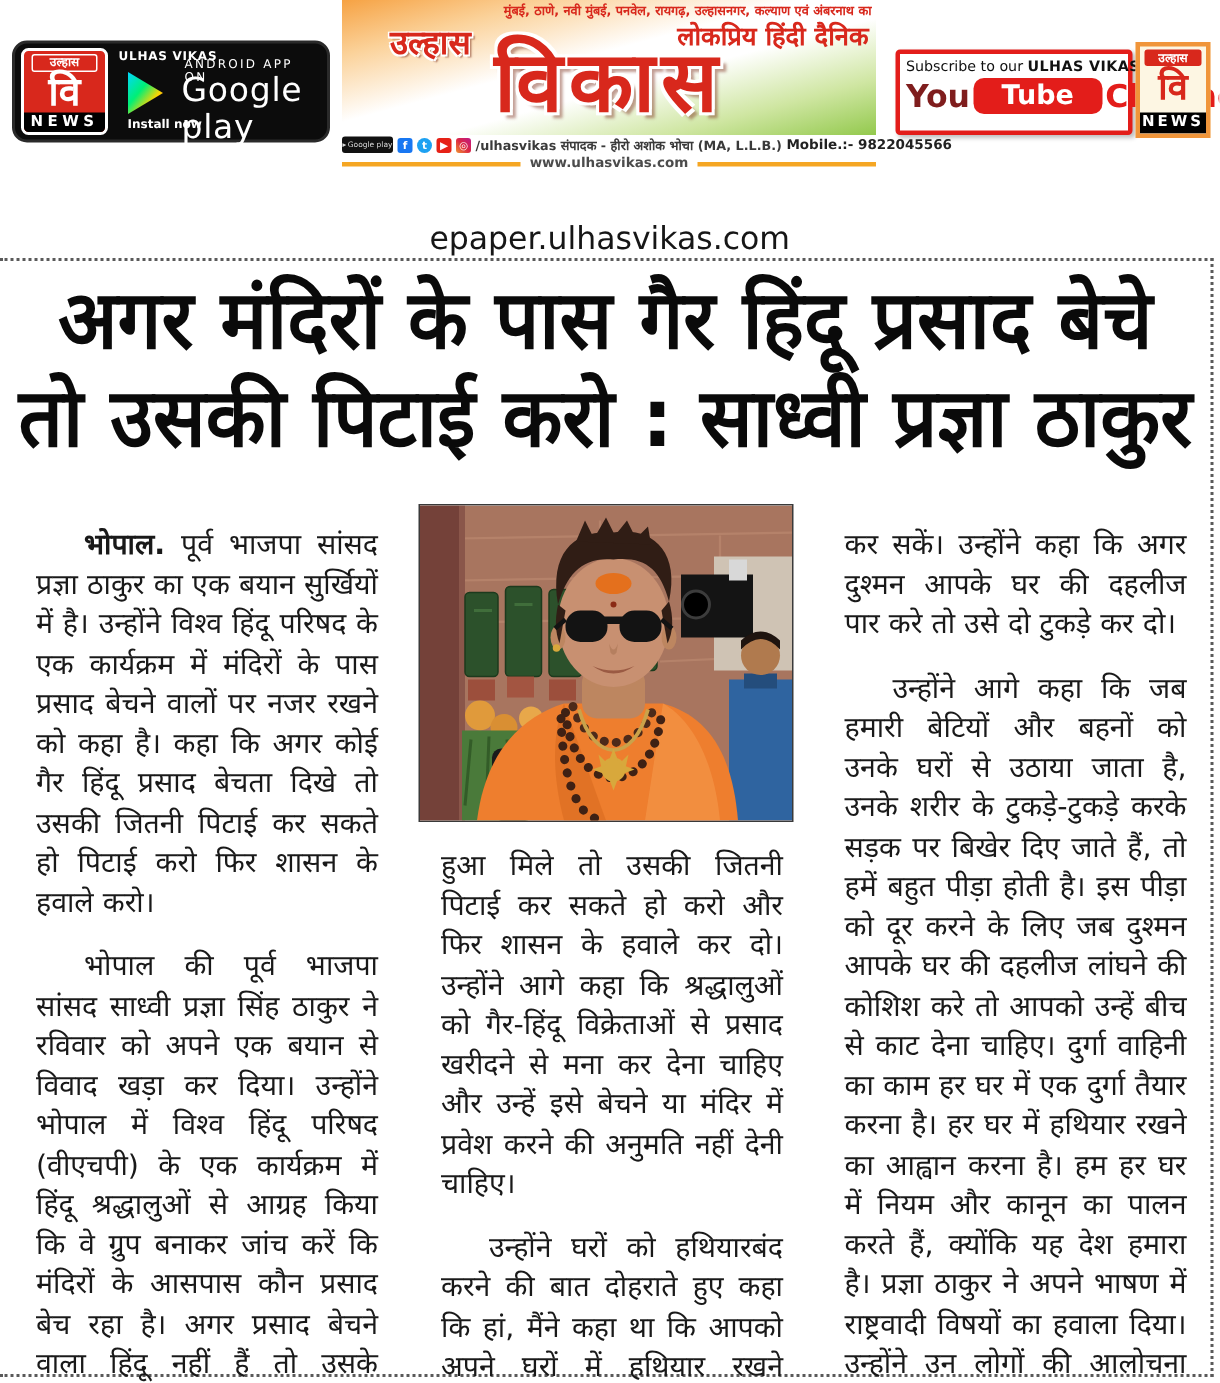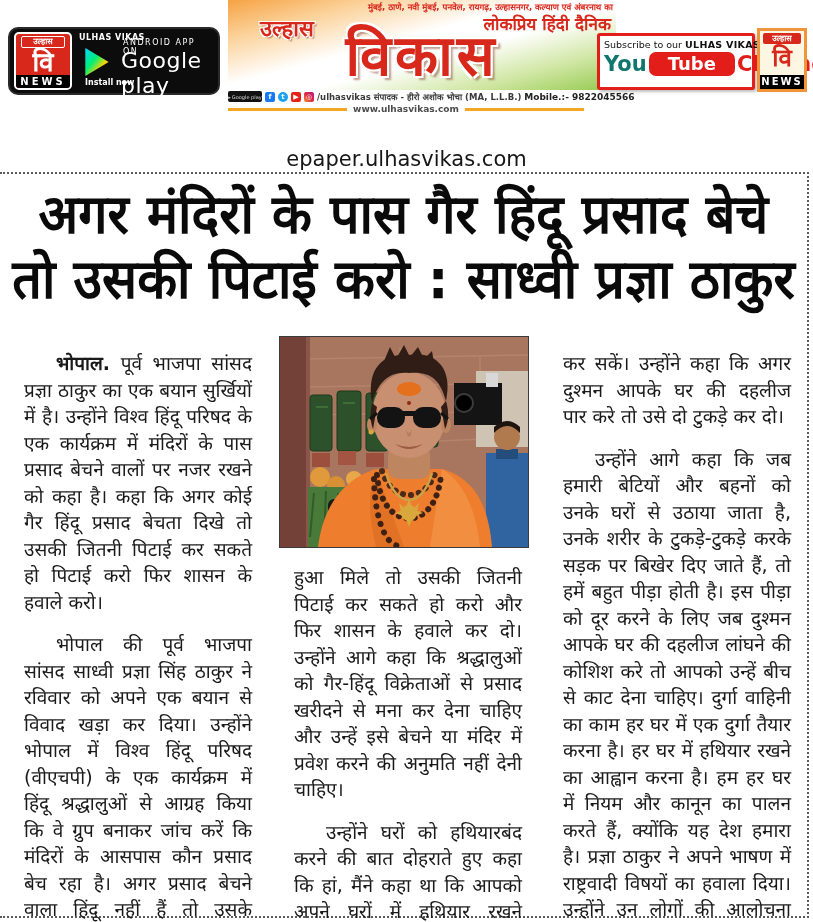--- a/index.html
+++ b/index.html
@@ -21,21 +21,21 @@
   .ls-news { position:absolute; bottom:0; left:0; right:0; background:#000; color:#fff;
     font-size:10px; font-weight:bold; text-align:center; letter-spacing:3px; line-height:13px; }
   .ps-area { position:relative; flex:1; height:58px; margin-left:5px; color:#fff; }
   .ps-brand { position:absolute; left:2px; top:1px; font-size:8px; font-weight:bold; letter-spacing:.5px; }
   .ps-tri { position:absolute; left:6px; top:14px; }
   .ps-on { position:absolute; left:46px; top:6px; font-size:8px; letter-spacing:1.5px; font-weight:normal; }
   .ps-gp { position:absolute; left:44px; top:16px; font-size:22px; letter-spacing:.5px; }
   .ps-install { position:absolute; left:8px; top:46px; font-size:8px; font-weight:bold; }
   
   .masthead { position:absolute; left:228px; top:0; width:356px; height:90px;
-    background:linear-gradient(165deg,#f6a243 0%,#fbd29a 20%,#ffffff 44%,#ffffff 58%,#cfe6a2 80%,#93c94d 100%);padding-left:32px; }
+    background:linear-gradient(165deg,#f6a243 0%,#fbd29a 20%,#ffffff 44%,#ffffff 58%,#cfe6a2 80%,#93c94d 100%); }
   .mh-region { position:absolute; top:1px; right:3px; font-size:8.5px; font-weight:bold; color:#d8281c; white-space:nowrap; }
   .mh-tagline { position:absolute; top:12px; right:5px; font-size:17px; font-weight:bold; color:#d8281c; }
   .mh-w1 { position:absolute; top:12px; left:32px; font-size:22px; font-weight:bold; color:#d8281c;
     text-shadow:-1px -1px 0 #fff,1px -1px 0 #fff,-1px 1px 0 #fff,1px 1px 0 #fff,2px 2px 1px rgba(120,40,20,.5); }
   .mh-w2 { position:absolute; top:26px; left:0; right:0; text-align:center; font-size:56px; line-height:60px;
     font-weight:bold; color:#d8281c; letter-spacing:4px;
     text-shadow:-2px -2px 0 #fff,2px -2px 0 #fff,-2px 2px 0 #fff,2px 2px 0 #fff,4px 4px 2px rgba(120,40,20,.45); }
   .social-row { position:absolute; left:228px; top:90px; width:356px; height:13px;
     display:flex; align-items:center; gap:3px; }
   .mini-gp { width:34px; height:11px; background:#111; border-radius:2px; color:#ddd; font-size:5px;
@@ -49,21 +49,21 @@
   .www-row { position:absolute; left:228px; top:104px; width:356px; display:flex; align-items:center; gap:6px; }
   .www-bar { flex:1; height:3px; background:#f5a623; }
   .www-txt { font-size:9px; font-weight:bold; color:#4c4c4c; }
   
   .yt-box { position:absolute; left:597px; top:33px; width:158px; height:57px; background:#fff;
     border:3px solid #e31d1a; border-radius:3px; box-sizing:border-box; padding:3px 4px;
     box-shadow:2px 2px 3px rgba(0,0,0,.25); }
   .yt-l1 { font-size:9.5px; color:#111; white-space:nowrap; }
   .yt-l1 b { letter-spacing:.3px; }
   .yt-l2 { margin-top:2px; display:flex; align-items:center; gap:2px; }
-  .yt-you { font-size:21px; font-weight:bold; color:#0f766e; }
+  .yt-you { font-size:21px; font-weight:bold; color:#7f1d1d; }
   .yt-tube { font-size:18px; font-weight:bold; color:#fff; background:#e31d1a; border-radius:7px; padding:1px 19px 2px; }
   .yt-ch { font-size:21px; font-weight:bold; color:#e31d1a; }
   .logo-sq2 { position:absolute; left:757px; top:28px; width:50px; height:64px; background:#fdf6e3;
     border:3px solid #f0953a; box-sizing:border-box; overflow:hidden; }
   .l2-top { display:block; background:#d8281c; color:#fff; font-size:8px; font-weight:bold;
     text-align:center; margin:2px 3px 0; border-radius:2px; line-height:11px; }
   .l2-mid { display:block; font-size:24px; font-weight:bold; color:#d8281c; text-align:center; line-height:28px; }
   .l2-news { position:absolute; bottom:0; left:0; right:0; background:#000; color:#fff; font-size:10px;
     font-weight:bold; text-align:center; letter-spacing:2px; line-height:14px; }
   

